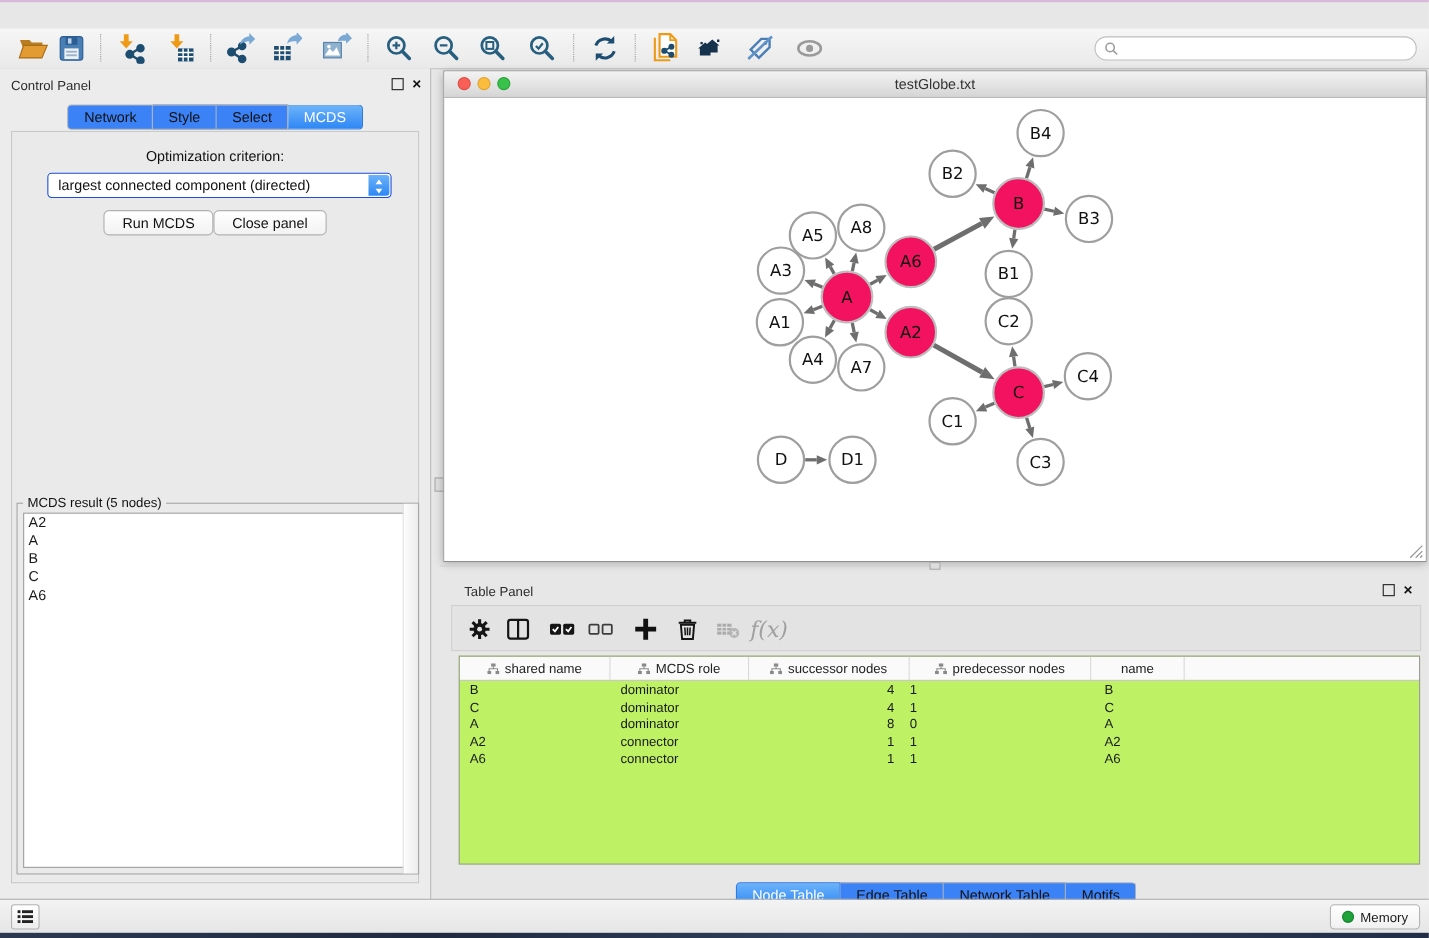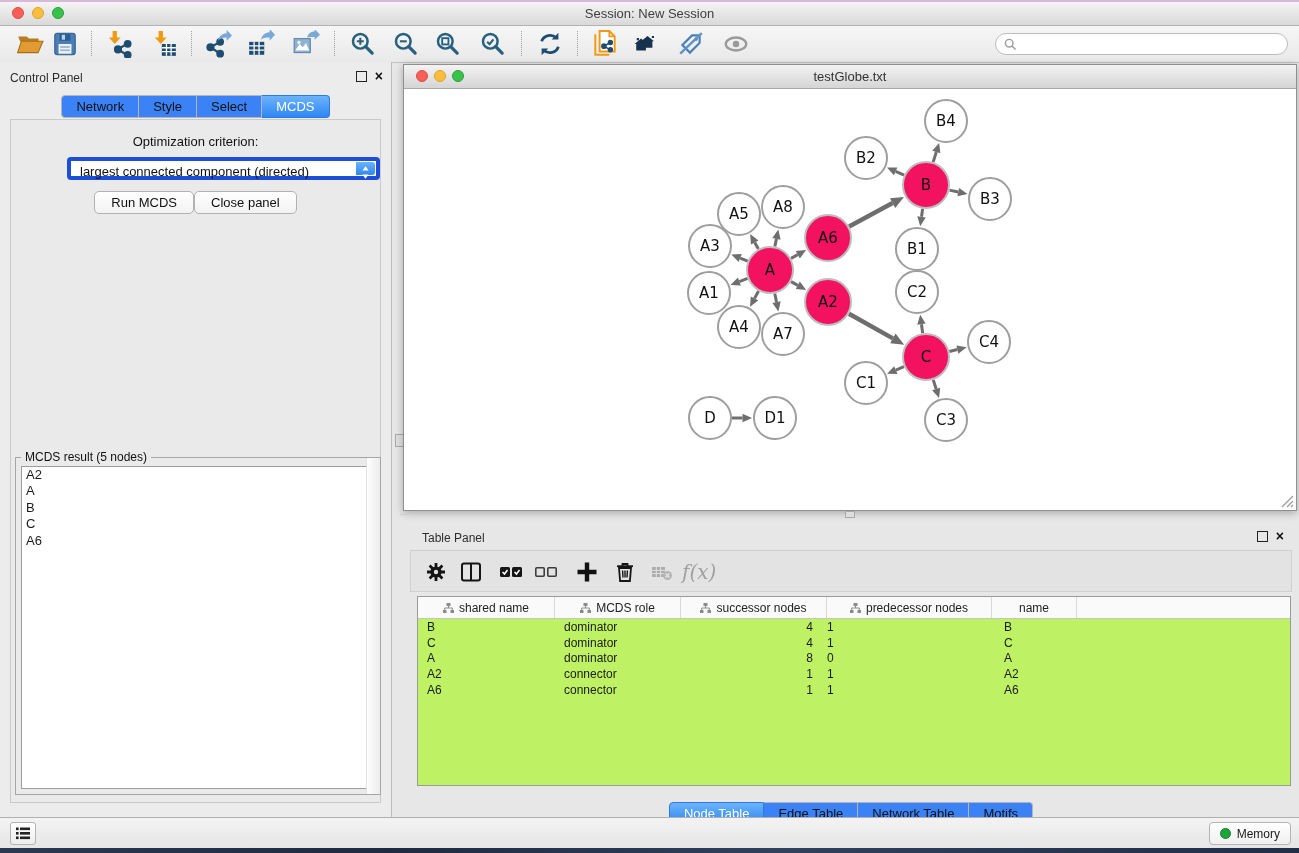--- a/index.html
+++ b/index.html
@@ -28,21 +28,21 @@
   .float-box{width:9px;height:9px;border:1.6px solid #222;display:inline-block;cursor:pointer;}
   .close-x{font-size:14px;font-weight:bold;color:#111;line-height:12px;cursor:pointer;}
   .segtabs{position:absolute;top:33px;left:0;right:0;display:flex;justify-content:center;}
   .seg{height:21px;line-height:21px;font-size:13px;background:#3b82f6;border:1px solid #b5b5b5;border-left:none;
        padding:0 14px;cursor:pointer;color:#111;}
   .seg:first-child{border-left:1px solid #b5b5b5;border-radius:4px 0 0 4px;}
   .seg:last-child{border-radius:0 4px 4px 0;}
   .seg.sel{background:linear-gradient(#6cb3f9,#2e87f5);border-color:#2e7ae0;color:#fff;}
   .cp-content{position:absolute;left:10px;top:57px;width:371px;height:684px;background:#eaeaea;border:1px solid #c9c9c9;box-sizing:border-box;}
   .opt-label{position:absolute;top:14px;left:0;right:0;text-align:center;font-size:13px;color:#111;}
-  .selectbox{position:absolute;left:32px;top:37px;width:313px;height:23px;background:#fff;border:4px solid #1d4ed8;border-radius:4px;box-sizing:border-box;cursor:pointer;margin-left:24px;}
+  .selectbox{position:absolute;left:32px;top:37px;width:313px;height:23px;background:#fff;border:1px solid #1d4ed8;border-radius:4px;box-sizing:border-box;cursor:pointer;}
   .selectbox .sel-text{position:absolute;left:9px;top:3px;font-size:13px;color:#111;white-space:nowrap;}
   .stepper{position:absolute;right:1px;top:1px;bottom:1px;width:19px;background:linear-gradient(#6cb3f9,#2e87f5);border-radius:0 3px 3px 0;}
   .stepper svg{position:absolute;left:5px;top:3px;}
   .btnrow{position:absolute;top:71px;left:0;right:0;display:flex;justify-content:center;}
   .pushbtn{height:23px;line-height:21px;background:linear-gradient(#ffffff,#f2f2f2);border:1px solid #b2b2b2;border-radius:5px;
            font-size:13px;padding:0 16px;box-sizing:border-box;cursor:pointer;color:#111;font-family:inherit;}
   .result-group{position:absolute;left:4px;top:337px;width:366px;height:338px;border:1px solid #a6a6a6;box-sizing:border-box;}
   .result-title{position:absolute;top:-8px;left:5px;background:#eaeaea;padding:0 4px;font-size:12px;color:#111;}
   .result-list{position:absolute;left:5px;top:8px;right:5px;bottom:5px;background:#fff;border:1px solid #9d9d9d;overflow:hidden;}
   .result-item{font-size:13px;line-height:16.4px;padding-left:4px;cursor:default;}
@@ -84,26 +84,20 @@
               display:flex;align-items:center;gap:6px;padding:0 10px;font-size:12px;cursor:pointer;box-sizing:border-box;}
   .mem-dot{width:11px;height:11px;border-radius:50%;background:#1ea33b;border:1px solid #158230;box-sizing:border-box;}
   .desktop-edge-bottom{position:absolute;left:0;top:848px;right:0;height:5px;background:linear-gradient(90deg,#2b3850,#1f2a40 30%,#32405c 60%,#222d46);}
 </style>
 </head>
 <body>
 
 <div id="app">
 
   <div class="desktop-edge-top"></div>
-  <div class="titlebar">
-    <span class="tl red"></span>
-    <span class="tl yellow"></span>
-    <span class="tl green"></span>
-    <span class="title-text">Session: New Session</span>
-  </div>
 
   <div class="toolbar">
     <span class="ticon" style="left:16px">
       <svg viewBox="0 0 26 26">
           <path d="M2 6h8l2 2h9v3H4z" fill="#b97c20"></path>
           <path d="M1.5 21L5 10.5h20L20.5 21z" fill="#e29a33" stroke="#a86d15" stroke-width="1"></path>
         </svg>
     </span>
     <span class="ticon" style="left:51px">
       <svg viewBox="0 0 26 26">

